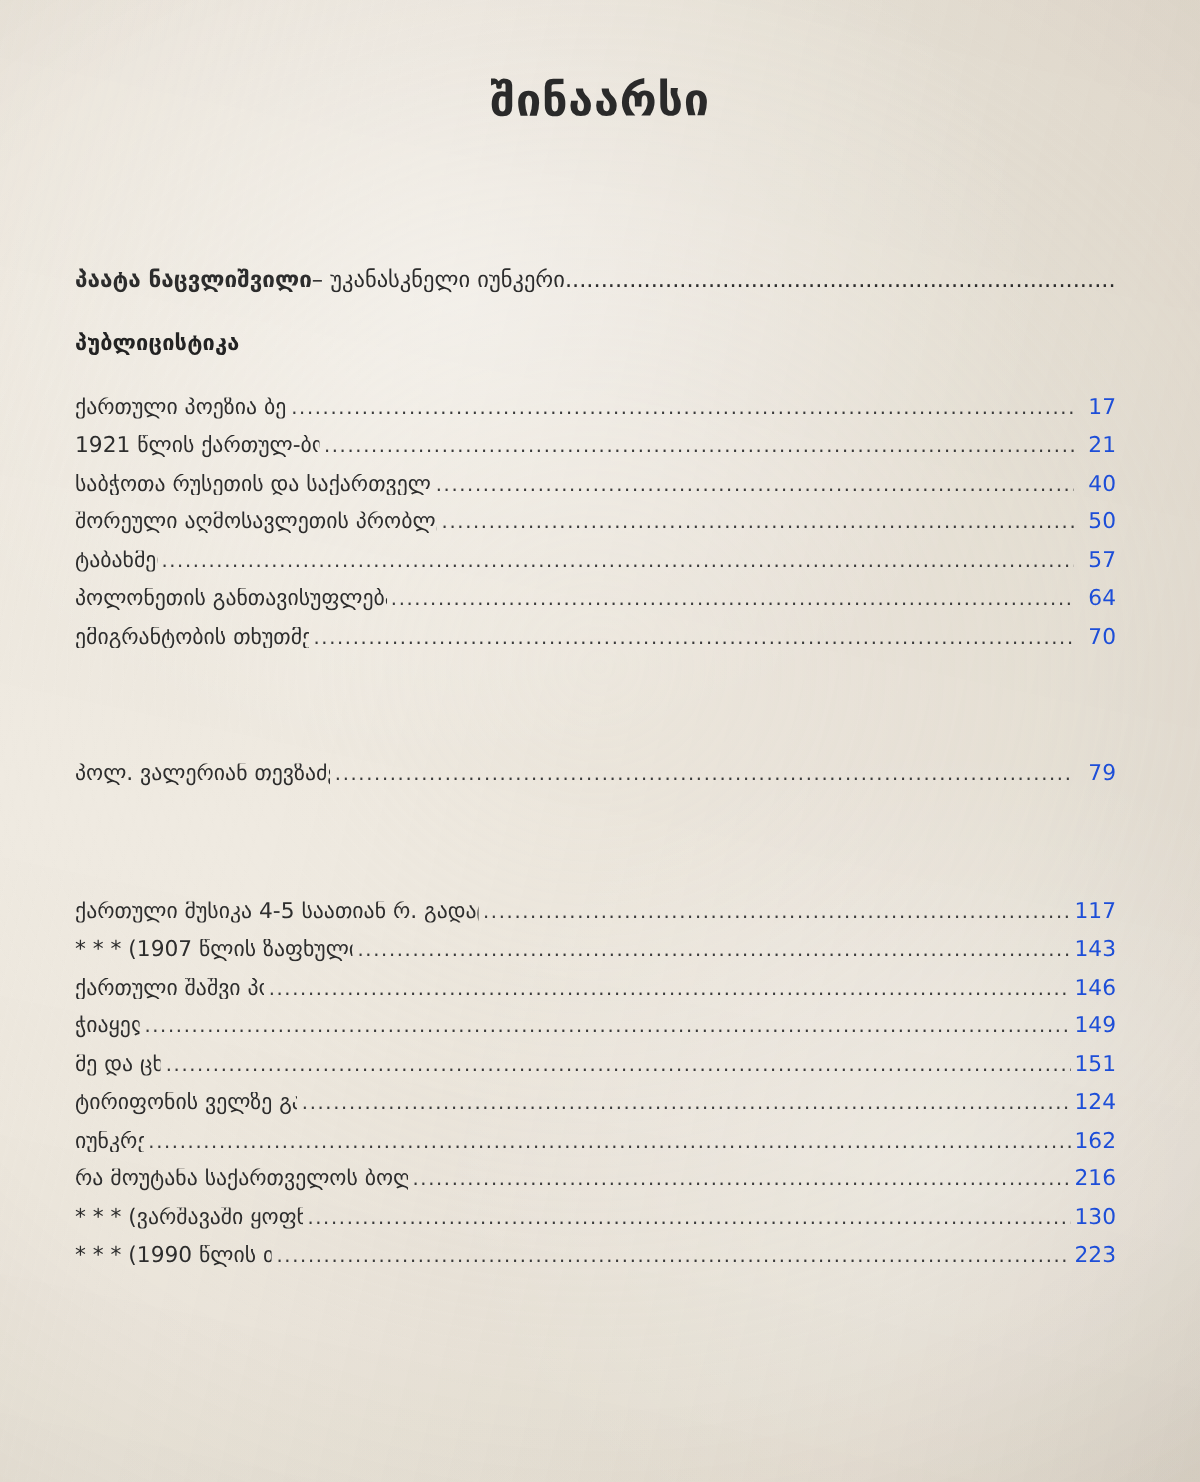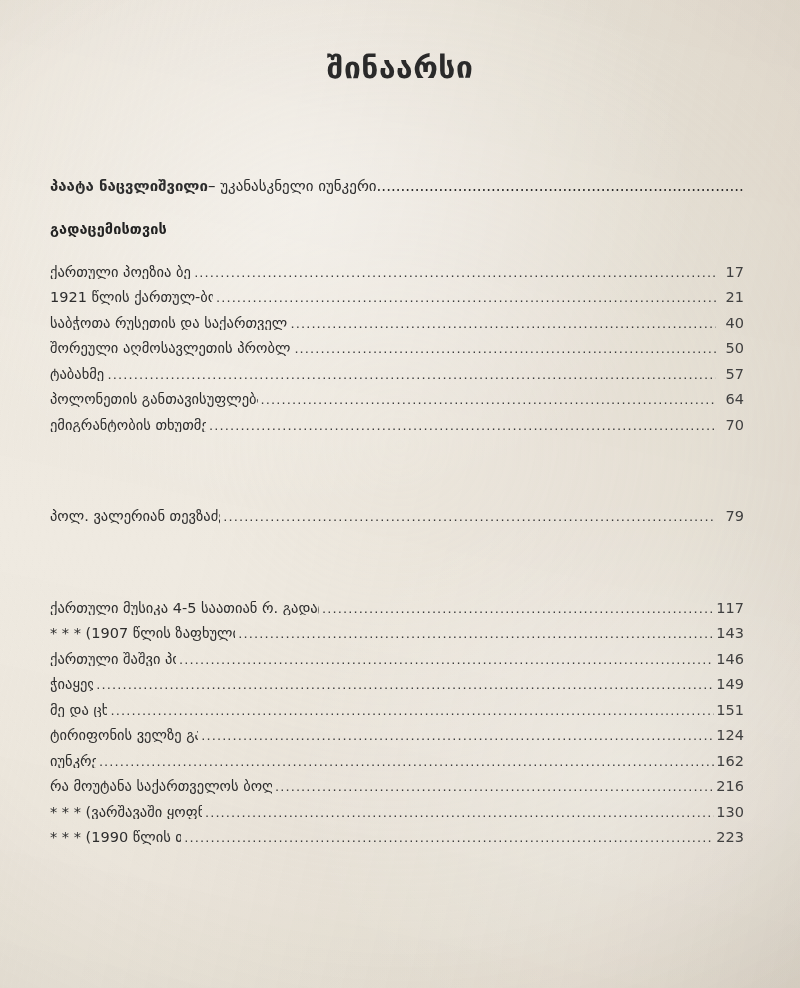--- a/index.html
+++ b/index.html
@@ -111,21 +111,21 @@
     color: #3a3a3a;
     letter-spacing: 1.1px;
     font-size: 13px;
     margin: 0 2px 0 3px;
     min-width: 6px;
   }
   .entry .page-no {
     flex: 0 0 auto;
     text-align: right;
     min-width: 26px;
-    color: #404040;
+    color: #1d4ed8;
     font-size: 14.5px;
   }
 
   .spacer-sm { height: 16px; }
   .spacer-md { height: 28px; }
 </style>
 </head>
 <body>
 
 <div class="paper-grain"></div>
@@ -138,21 +138,21 @@
   <div class="toc">
 
     <div class="feature-line">
       <span class="f-bold">პაატა ნაცვლიშვილი</span>
       <span class="f-rest"> – უკანასკნელი იუნკერი</span>
       <span class="leader">....................................................................................................................................................................</span>
 
     </div>
 
     <div class="group">
-      <div class="section-head">გადაცემისთვის</div>
+      <div class="section-head">პუბლიცისტიკა</div>
       <div class="spacer-sm"></div>
       <div class="entry">
         <span class="label">ქართული პოეზია ბერძნულ ენაზე</span>
         <span class="leader">....................................................................................................................................................................</span>
         <span class="page-no">17</span>
       </div>
       <div class="entry">
         <span class="label">1921 წლის ქართულ-ბოლშევიკური ომი</span>
         <span class="leader">....................................................................................................................................................................</span>
         <span class="page-no">21</span>

